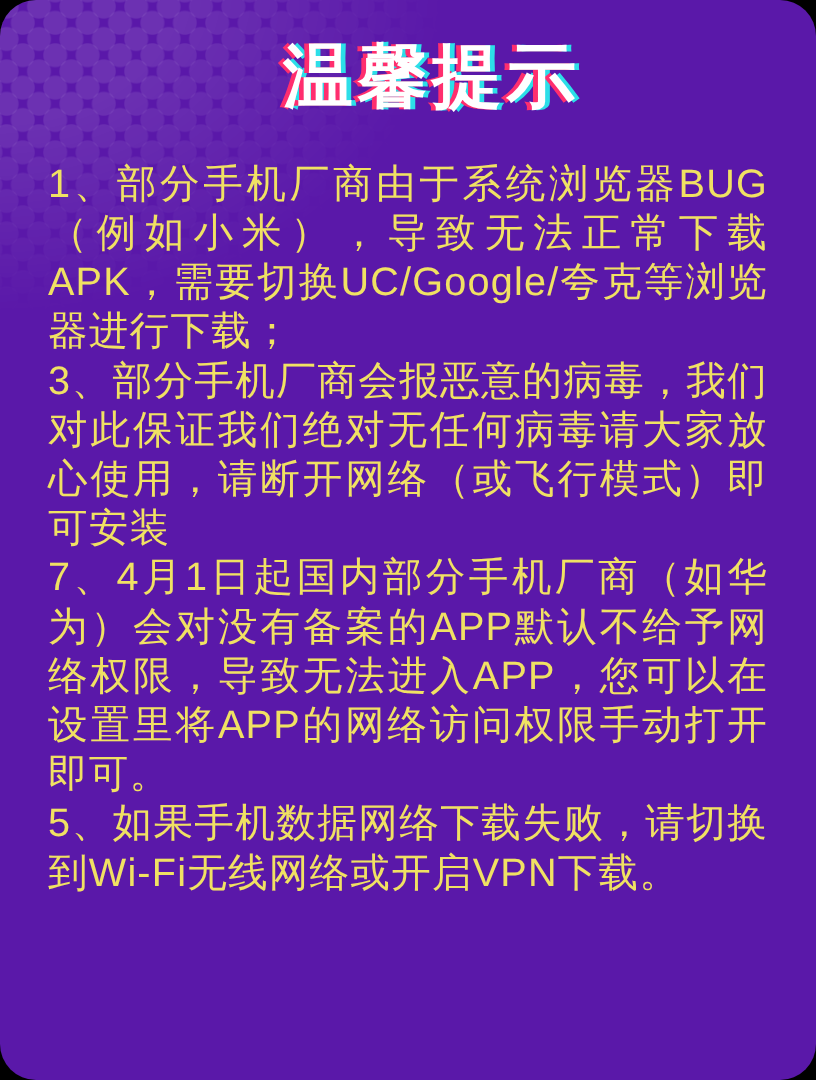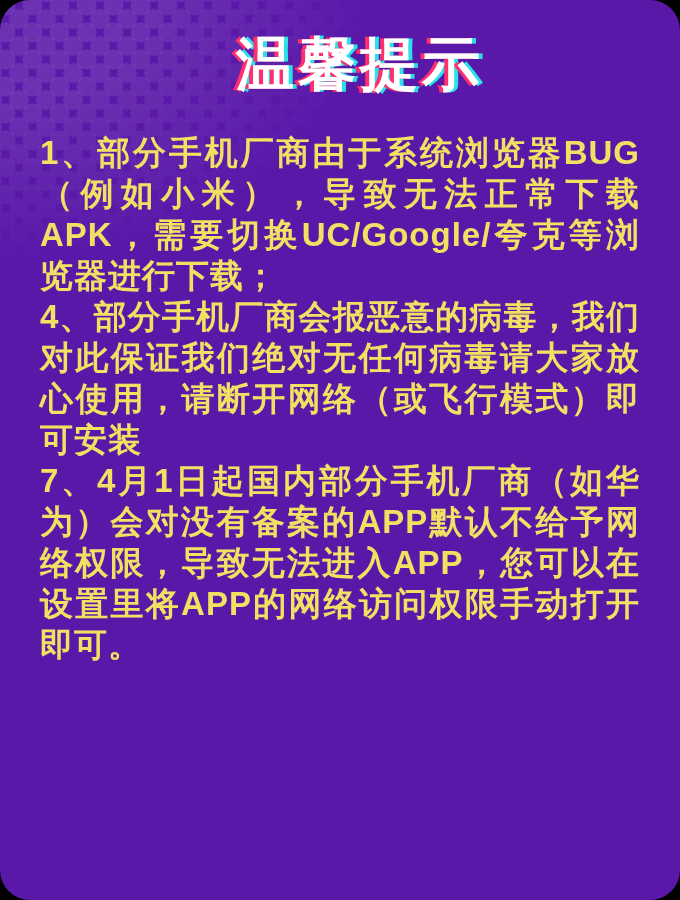--- a/index.html
+++ b/index.html
@@ -55,31 +55,32 @@
   }
   .notices {
     position: relative;
     margin: 36px 40px 0;
   }
   .notice {
     margin: 0;
     color: var(--body-text);
     font-size: 33px;
     line-height: 41px;
-    font-weight: 700;
+    font-weight: 400;
     letter-spacing: 1px;
     text-align: justify;
     text-justify: inter-character;
     text-align-last: left;
   }
 </style>
 </head>
 <body>
 
 <div class="card">
   <div class="halftone"></div>
   <h1 class="title">温馨提示</h1>
   <div class="notices">
     <p class="notice">1、部分手机厂商由于系统浏览器BUG（例如小米），导致无法正常下载APK，需要切换UC/Google/夸克等浏览器进行下载；</p>
-    <p class="notice">4、部分手机厂商会报恶意的病毒，我们对此保证我们绝对无任何病毒请大家放心使用，请断开网络（或飞行模式）即可安装</p>
+    <p class="notice">3、部分手机厂商会报恶意的病毒，我们对此保证我们绝对无任何病毒请大家放心使用，请断开网络（或飞行模式）即可安装</p>
     <p class="notice">7、4月1日起国内部分手机厂商（如华为）会对没有备案的APP默认不给予网络权限，导致无法进入APP，您可以在设置里将APP的网络访问权限手动打开即可。</p>
+    <p class="notice">5、如果手机数据网络下载失败，请切换到Wi-Fi无线网络或开启VPN下载。</p>
   </div>
 </div>
 
 </body></html>

